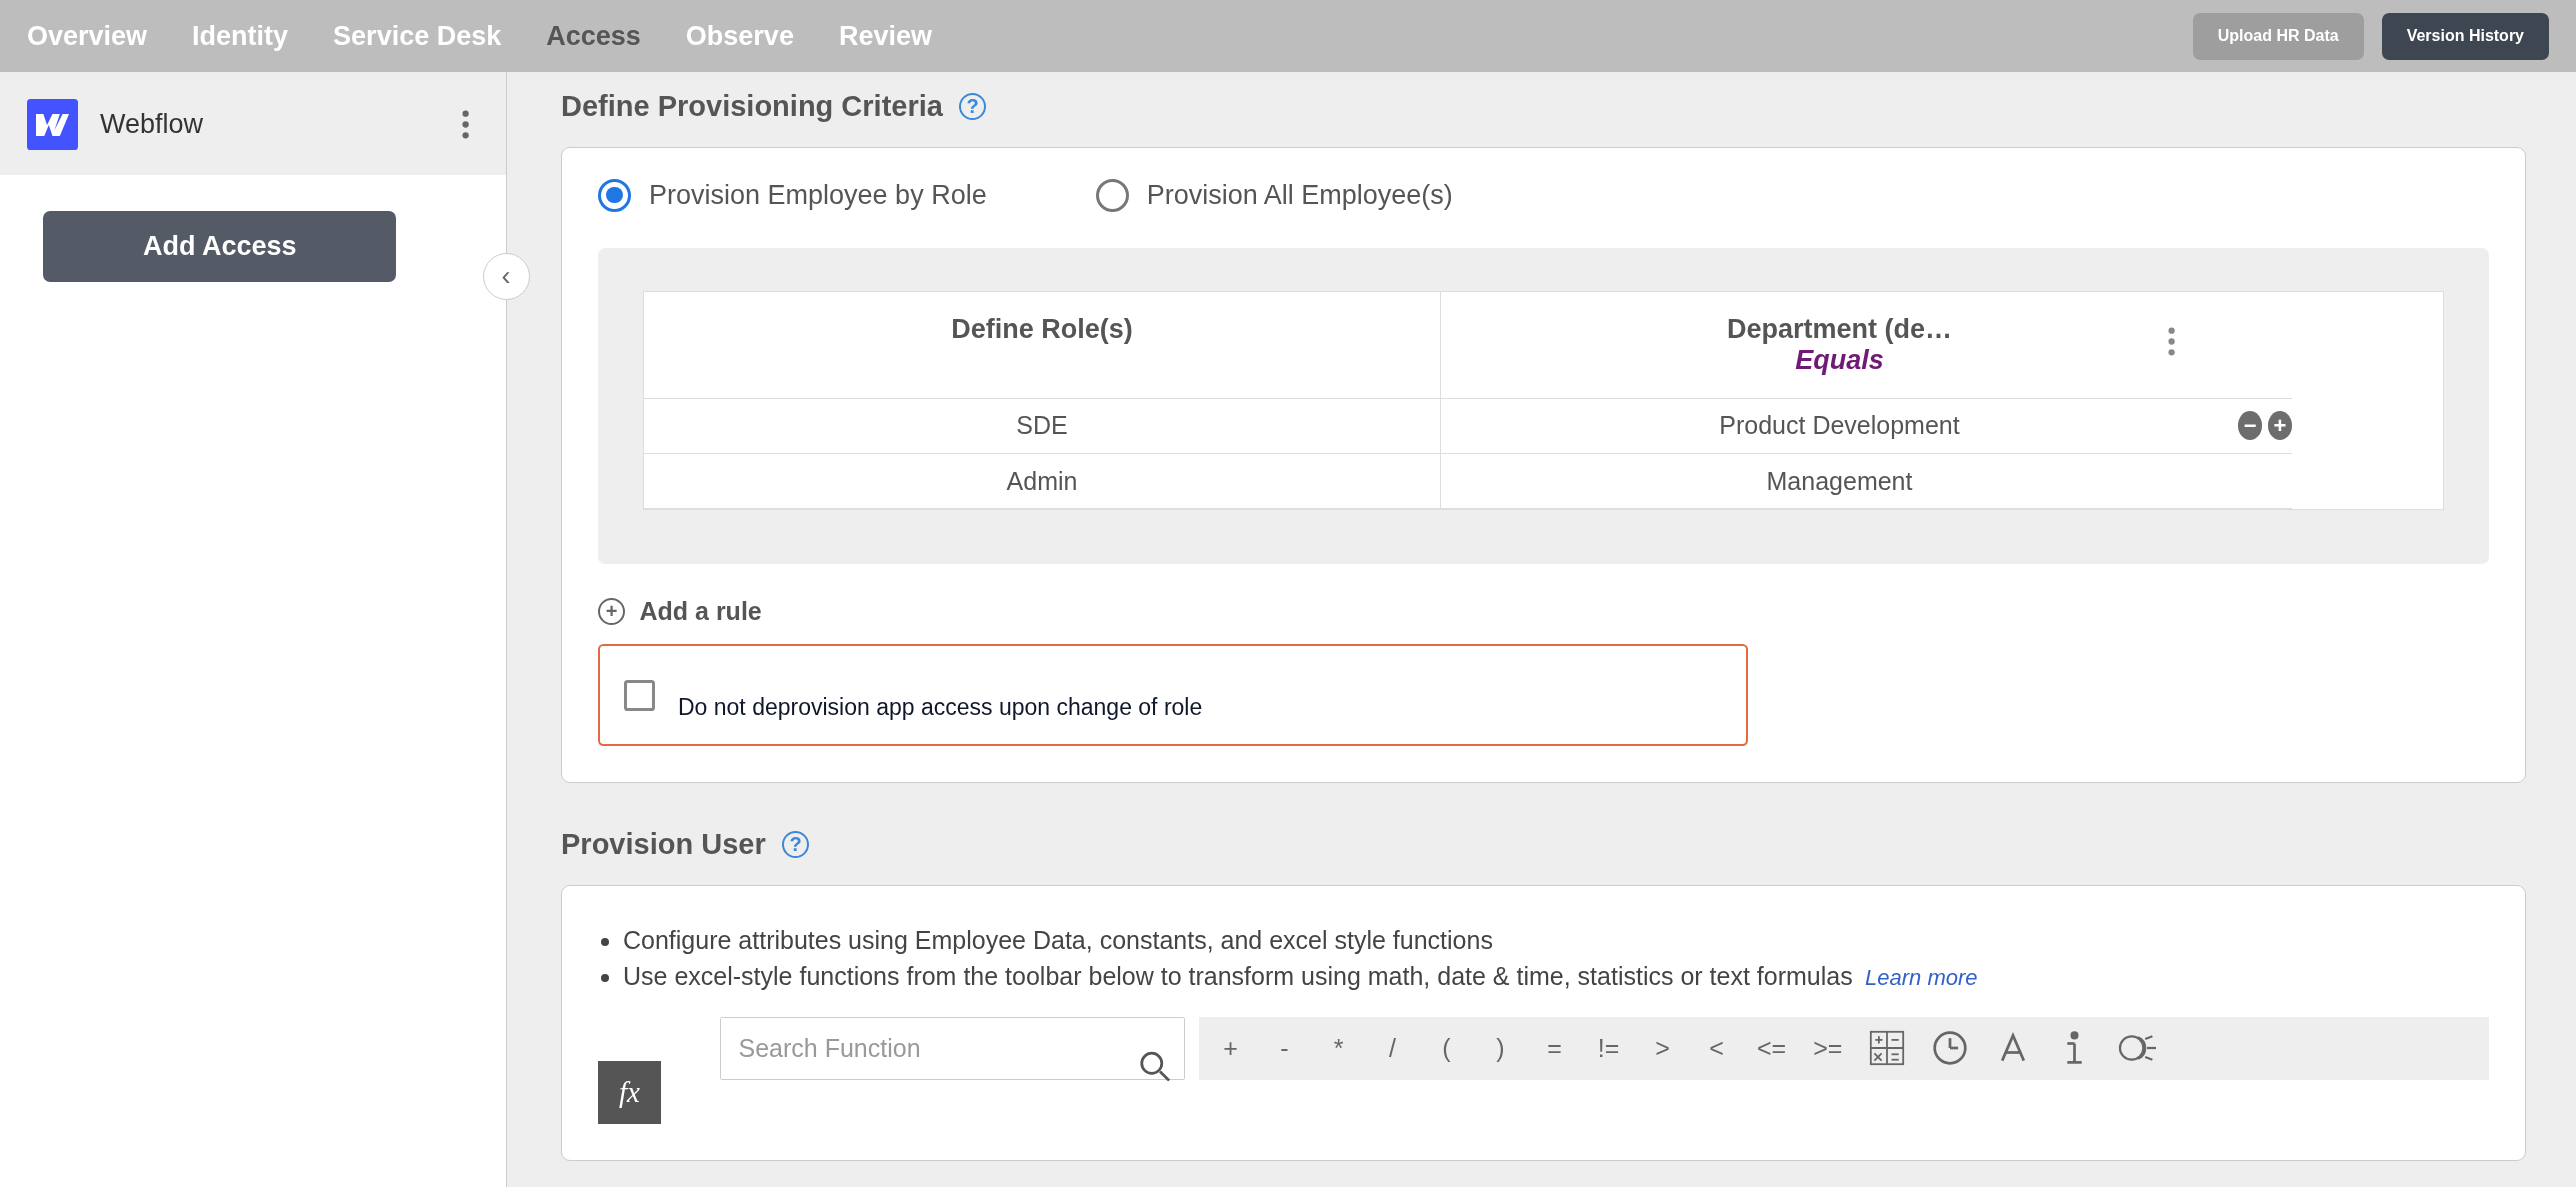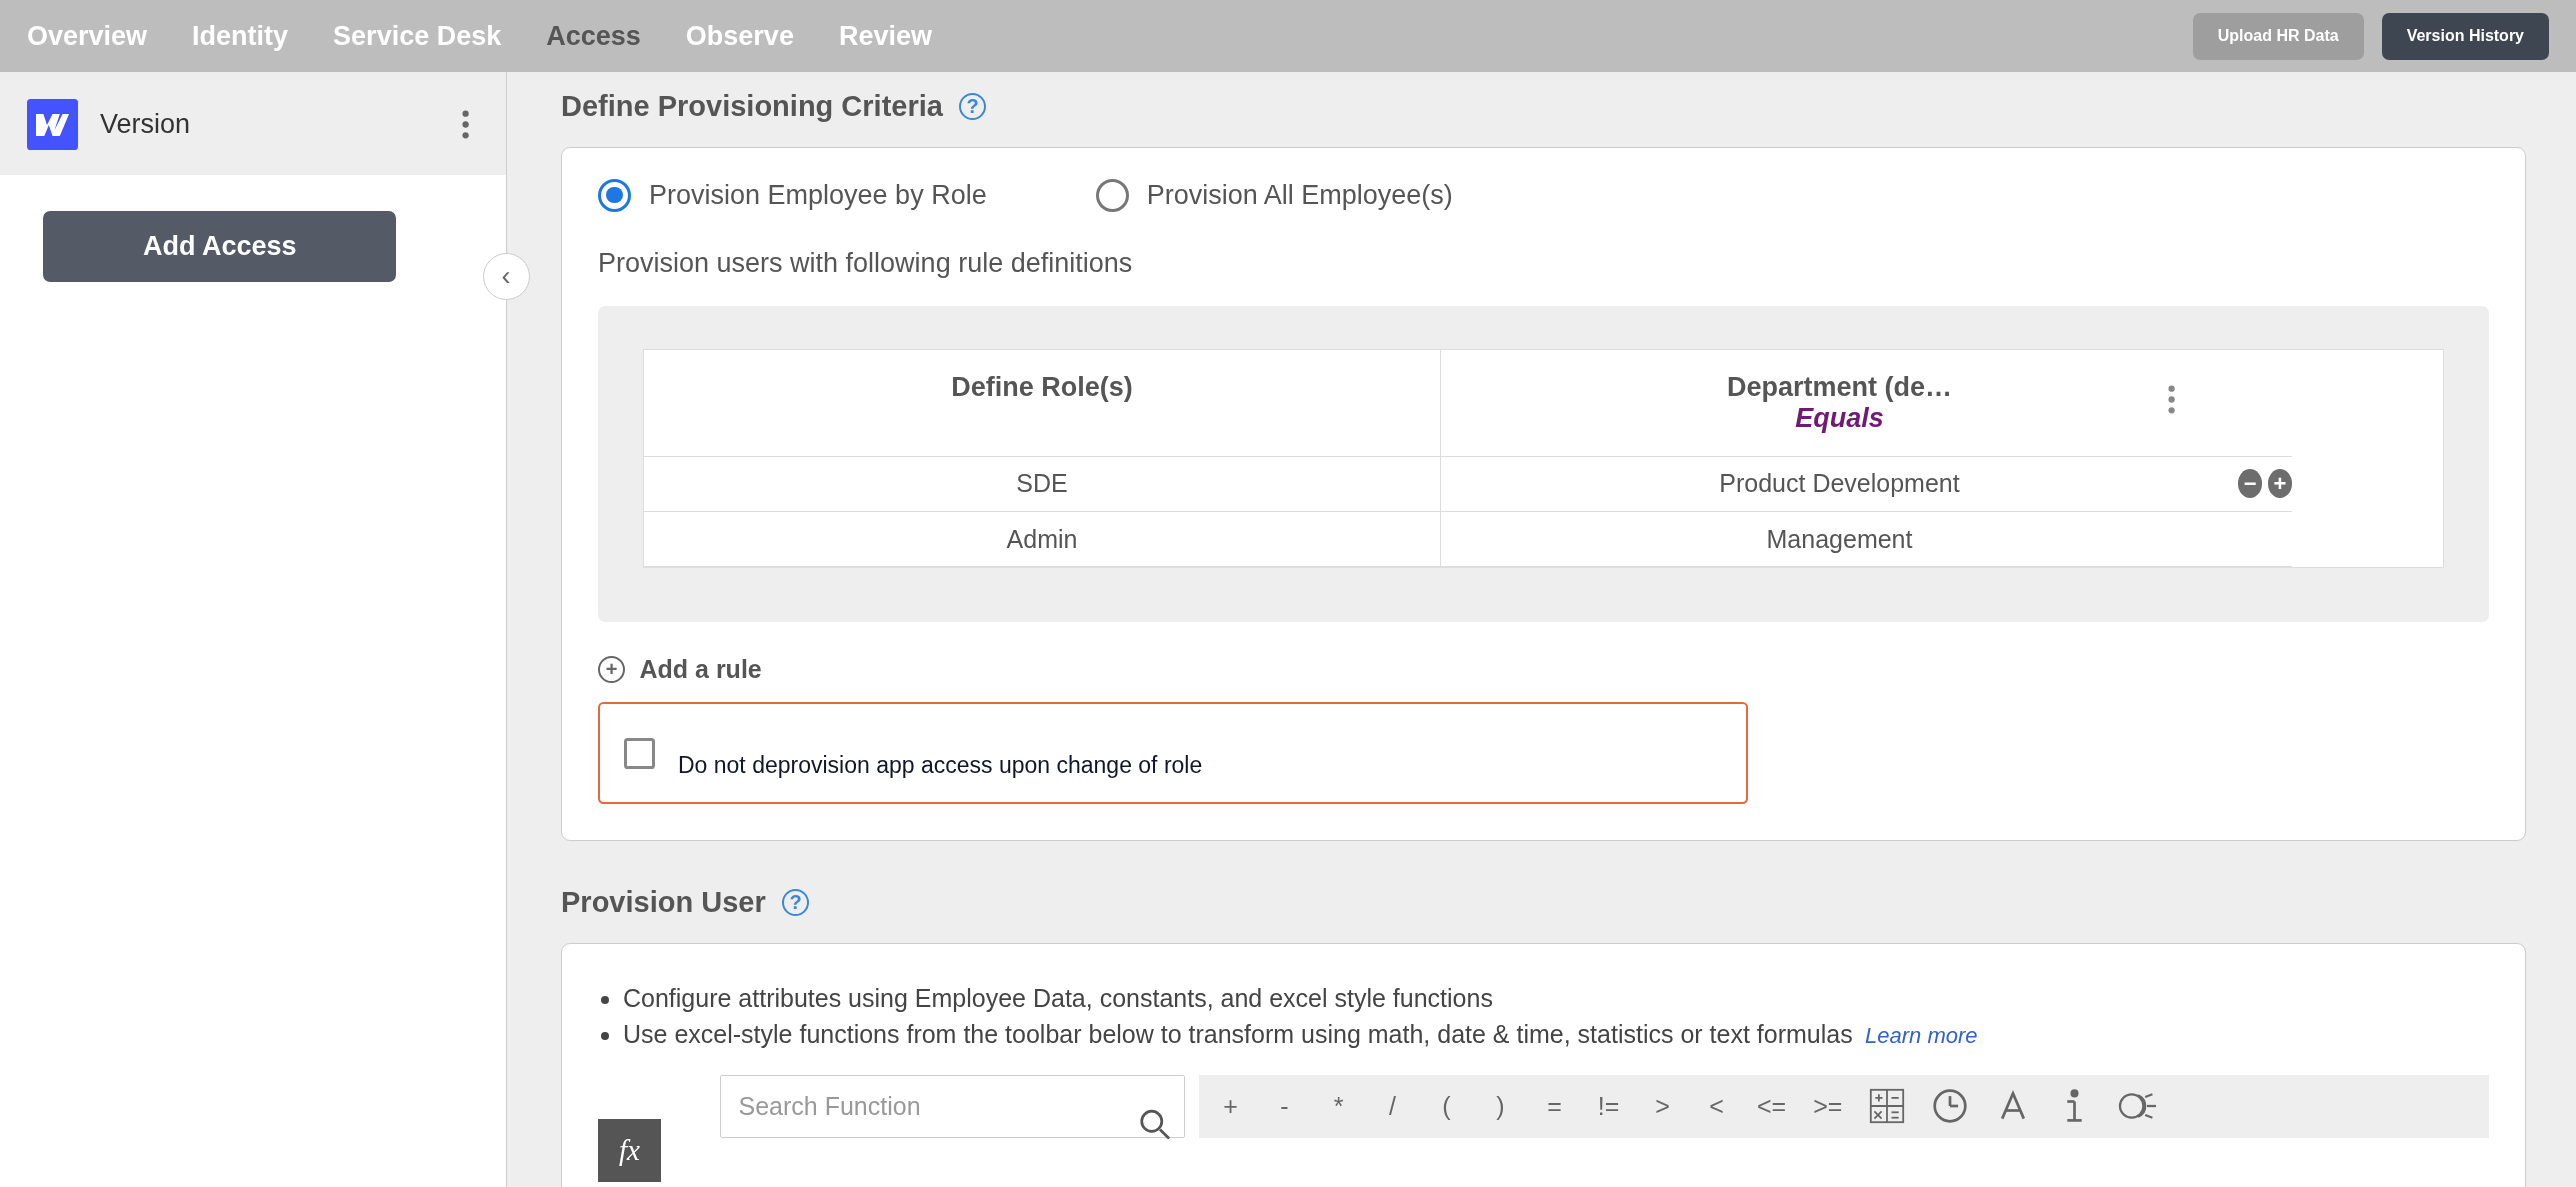--- a/index.html
+++ b/index.html
@@ -364,21 +364,21 @@
 
 <div class="layout">
 
   <div class="sidebar">
     <div class="app-tile">
       <span class="app-logo">
         <svg width="33" height="22" viewBox="0 0 36 24">
             <path d="M0 0 L8 0 L12 12 L18 0 L26 0 L20 18 L29 0 L36 0 L26 24 L18 24 L14 12 L9 24 L0 24 Z" fill="#fff"></path>
           </svg>
       </span>
-      <span class="app-name">Version</span>
+      <span class="app-name">Webflow</span>
       <span class="vdots">
         <svg width="7.2" height="29" viewBox="0 0 8 32">
             <circle cx="4" cy="4" r="3.5" fill="currentColor"></circle>
             <circle cx="4" cy="16" r="3.5" fill="currentColor"></circle>
             <circle cx="4" cy="28" r="3.5" fill="currentColor"></circle>
           </svg>
       </span>
     </div>
     <div class="sidebar-below">
       <button class="add-access">Add Access</button>
@@ -400,21 +400,20 @@
         <div class="radio-item">
           <span class="radio checked"></span>
           <span>Provision Employee by Role</span>
         </div>
         <div class="radio-item">
           <span class="radio"></span>
           <span>Provision All Employee(s)</span>
         </div>
       </div>
 
-      <div class="subhead">Provision users with following rule definitions</div>
 
       <div class="rules-box">
         <span class="trash">
           <svg width="27" height="31" viewBox="0 0 30 34">
               <rect x="4" y="8" width="22" height="24" rx="2" fill="none" stroke="currentColor" stroke-width="3"></rect>
               <rect x="0" y="3" width="30" height="4" fill="currentColor"></rect>
               <rect x="10" y="0" width="10" height="4" fill="currentColor"></rect>
             </svg>
         </span>
         <div class="rules-table">

